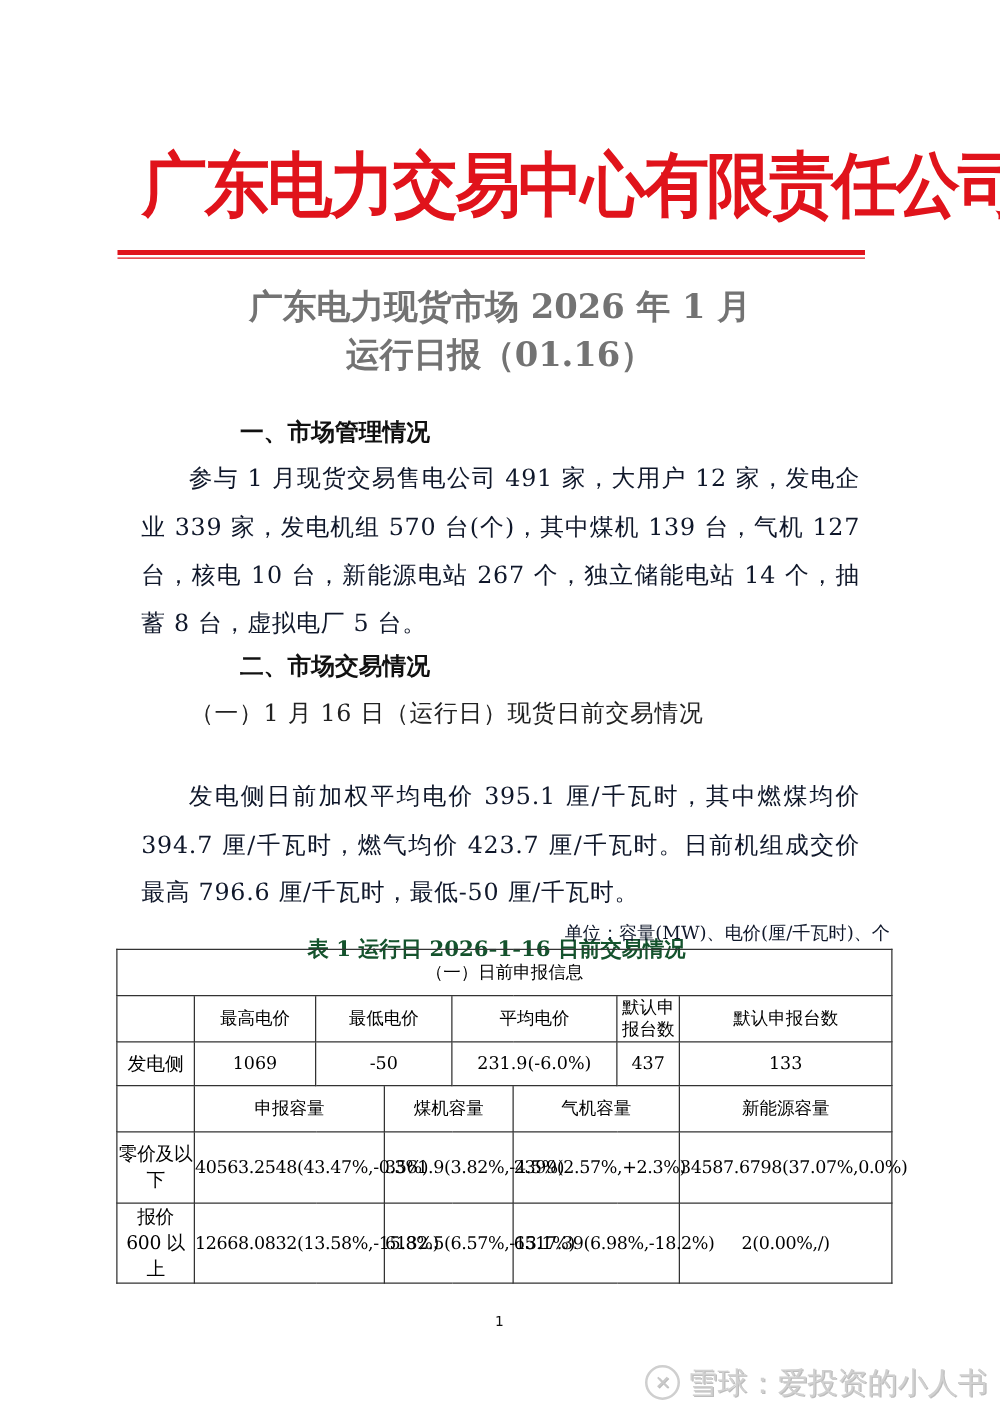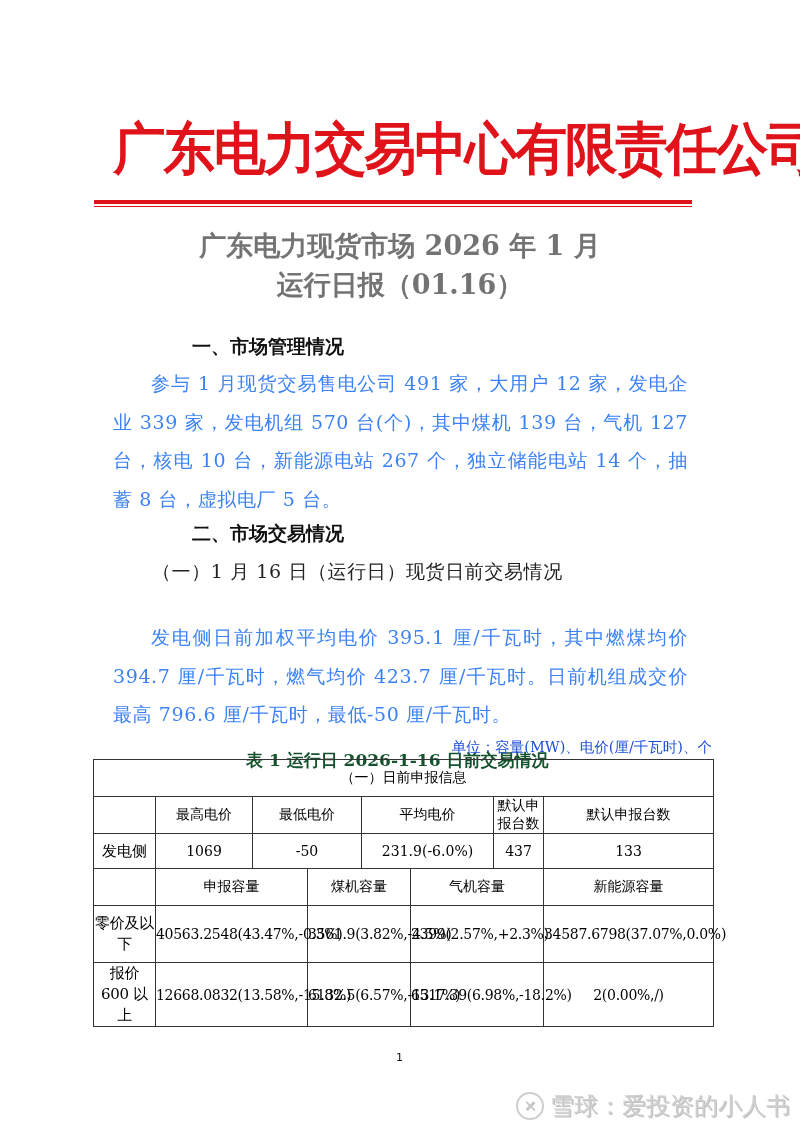--- a/index.html
+++ b/index.html
@@ -16,28 +16,28 @@
   .doc-title { position: absolute; left: 100px; width: 600px; text-align: center;
                font-size: 27px; font-weight: bold; line-height: 40px; color: #737373;
                font-family: "DejaVu Serif", serif; }
   .doc-title.l1 { top: 226px; }
   .doc-title.l2 { top: 265px; }
 
   .h1 { position: absolute; left: 152px; font-size: 19px; font-weight: bold;
         font-family: "DejaVu Sans", sans-serif; line-height: 30px; margin-left: 40px; }
   .para { position: absolute; left: 113px; width: 575px; font-size: 19px; line-height: 38.5px;
           text-indent: 38px; text-align: justify; letter-spacing: 0.6px;
-          font-family: "DejaVu Serif", serif; color: #3b82f6; }
+          font-family: "DejaVu Serif", serif; color: #0f172a; }
   .sub { position: absolute; left: 152px; font-size: 19px; line-height: 30px; letter-spacing: 0.6px;
          font-family: "DejaVu Serif", serif; color: #222; }
 
   .tbl-caption { position: absolute; left: 246px; top: 749px; font-size: 17px; line-height: 22px;
                  color: #14532d; font-family: "DejaVu Serif", serif; font-weight: bold; }
   .tbl-unit { position: absolute; right: 88px; top: 737px; font-size: 14.5px; line-height: 20px;
-              color: #1d4ed8; font-family: "DejaVu Serif", serif; }
+              color: #0f172a; font-family: "DejaVu Serif", serif; }
 
   table.grid { position: absolute; left: 93px; top: 759px; width: 620px; border-collapse: collapse;
                font-family: "DejaVu Serif", serif; color: #000000; table-layout: fixed; }
   table.grid td { border: 1.5px solid #333; text-align: center; vertical-align: middle; padding: 0;
                   font-size: 14px; }
   .sec-row td { height: 36px; text-align: left; padding-left: 6px; font-size: 15px; }
   .hdr1 td { height: 34px; font-size: 15px; }
   .val1 td { height: 34px; font-size: 13px; }
   .hdr2 td { height: 36px; font-size: 15px; }
   .val2 td { height: 56px; font-size: 11px; white-space: nowrap; letter-spacing: -0.3px; }

